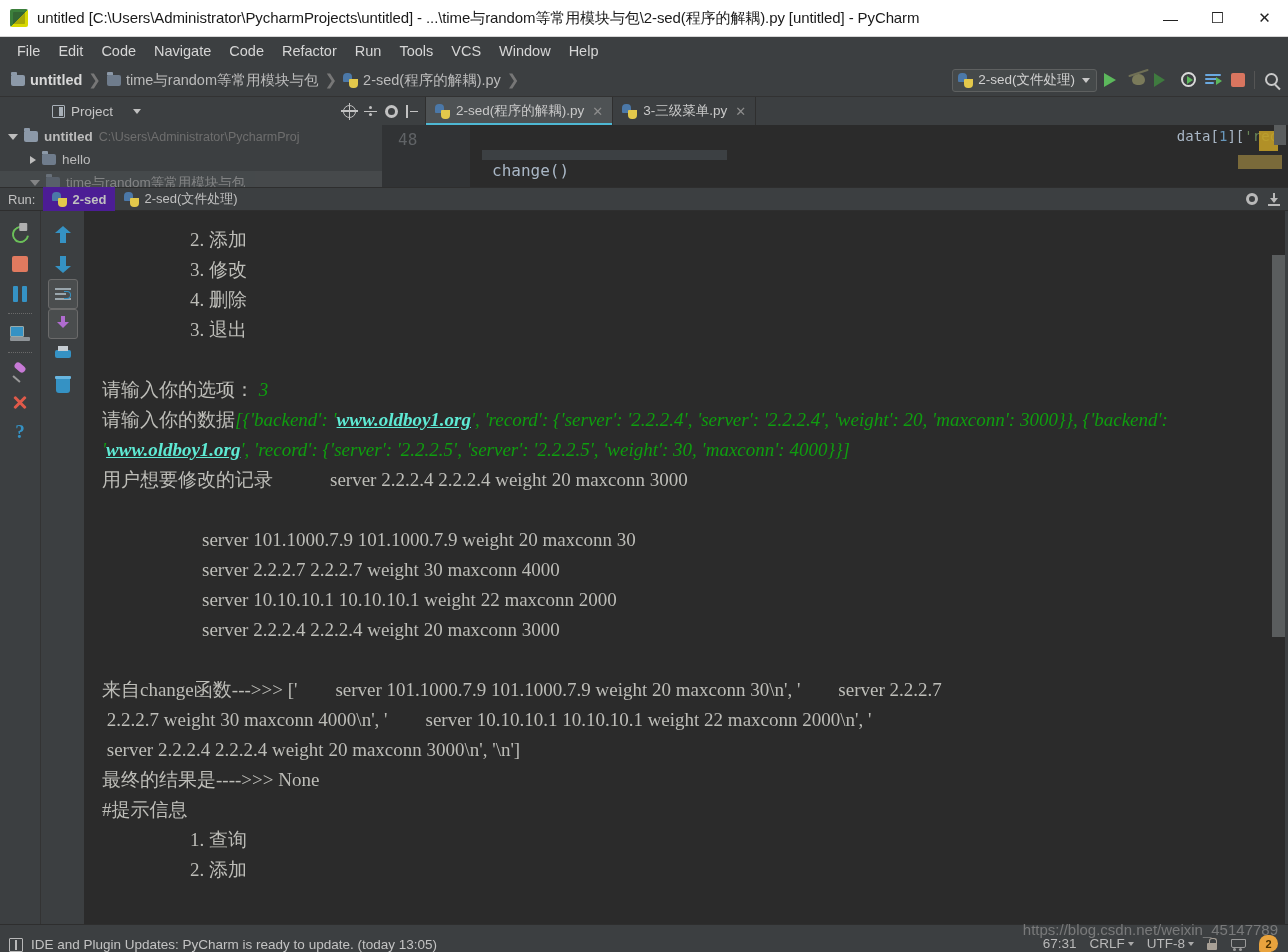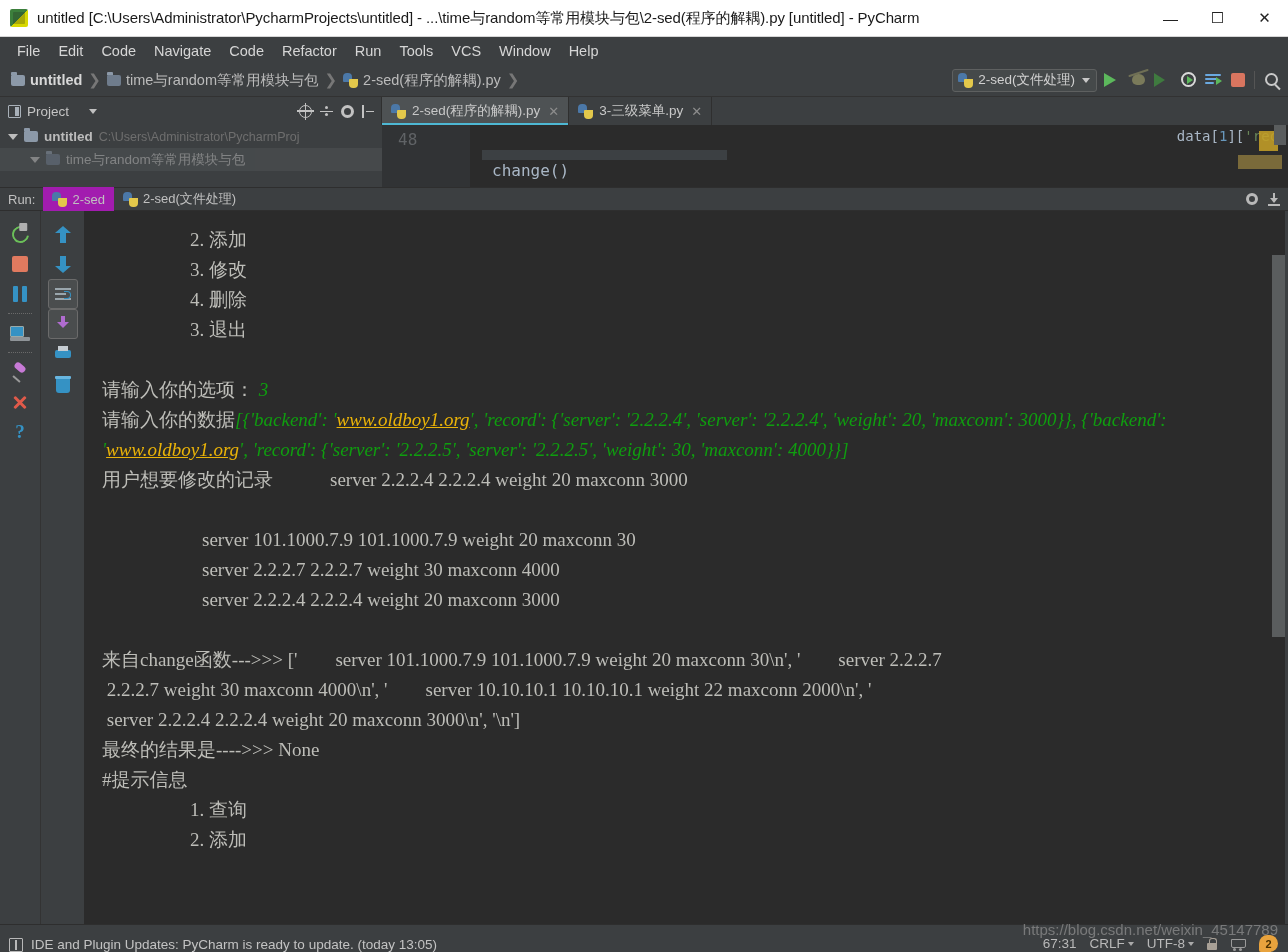--- a/index.html
+++ b/index.html
@@ -57,21 +57,21 @@
   .lines i:nth-child(3){top:9px;width:9px;}
   .lines:after{content:"";position:absolute;right:-1px;top:4px;width:0;height:0;border-left:6px solid #5cb85c;border-top:4px solid transparent;border-bottom:4px solid transparent;}
   .stopsq{ width:14px;height:14px;background:#d9755f;border-radius:2px;margin:2px auto;}
   .vsep{ width:1px;height:18px;background:#555; }
   .search-ico{ width:13px;height:13px;border:2px solid #c9c9c9;border-radius:50%;position:relative;margin:2px auto;}
   .search-ico:after{content:"";position:absolute;right:-5px;bottom:-4px;width:7px;height:2px;background:#c9c9c9;transform:rotate(45deg);}
 
   
   .mid{ display:flex; flex:0 0 28px; height:28px; background:#3c3f41; }
   .proj-tb{ width:382px; display:flex; align-items:center; gap:8px; background:#3c3f41;
-            border-right:1px solid #2f2f2f; }
+            border-right:1px solid #2f2f2f;margin-left:44px; }
   .proj-label{ display:flex; align-items:center; gap:6px; padding-left:8px; font-size:13.5px; color:#c5c5c5;}
   .proj-ico{ width:13px;height:13px;border:1.5px solid #a8b0b8; border-radius:1px; position:relative;}
   .proj-ico:after{content:"";position:absolute;right:1px;top:1px;bottom:1px;width:4px;background:#a8b0b8;}
   .proj-caret{ margin-left:14px; width:0;height:0;border-left:4px solid transparent;border-right:4px solid transparent;border-top:5px solid #c0c0c0;}
   .proj-tools{ margin-left:auto; display:flex; align-items:center; gap:8px; padding-right:7px;}
   .tgt-ico{ width:13px;height:13px;border:1.5px solid #c2c2c2;border-radius:50%;position:relative;}
   .tgt-ico:before{content:"";position:absolute;left:-3px;top:4.5px;width:17px;height:1.5px;background:#c2c2c2;}
   .tgt-ico:after{content:"";position:absolute;top:-3px;left:4.5px;height:17px;width:1.5px;background:#c2c2c2;}
   .coll-ico{ width:13px;height:13px;position:relative;}
   .coll-ico:before{content:"";position:absolute;top:6px;left:0;width:13px;height:1.5px;background:#c2c2c2;}
@@ -103,21 +103,21 @@
   .hl-box{ position:absolute; right:10px; top:6px; width:19px; height:20px; background:#c9a227; opacity:.85;}
   .hl-box2{ position:absolute; right:6px; top:30px; width:44px; height:14px; background:#7a6a3a;}
   .fold-bar{ position:absolute; left:100px; top:25px; width:245px; height:10px; background:#3c4043; }
   .changefn{ position:absolute; left:110px; top:36px; font-size:16px; color:#a9b7c6; font-family:"DejaVu Sans Mono", monospace;}
 
   
   .runhdr{ flex:0 0 24px; height:24px; background:#3c3f41; display:flex; align-items:center;
            font-size:13px; color:#c0c0c0; border-top:1px solid #2e2e2e; border-bottom:1px solid #2e2e2e;}
   .runhdr .lbl{ padding:0 8px; }
   .run-tab{ display:flex; align-items:center; gap:5px; padding:0 9px; height:24px; white-space:nowrap;}
-  .run-tab.active{ background:#a21caf; }
+  .run-tab.active{ background:#4c1d95;font-weight:bold; }
   .run-hdr-right{ margin-left:auto; display:flex; align-items:center; gap:10px; padding-right:8px; }
   .gear2{ width:12px;height:12px;border-radius:50%;border:3px solid #b9b9b9; position:relative;}
   .dl-ico{ width:12px;height:13px;position:relative;}
   .dl-ico:before{content:"";position:absolute;left:5px;top:0;width:1.5px;height:7px;background:#b9b9b9;}
   .dl-ico:after{content:"";position:absolute;left:2px;top:5px;width:0;height:0;border-left:4px solid transparent;border-right:4px solid transparent;border-top:5px solid #b9b9b9;}
   .dl-base{ position:absolute; left:0; bottom:0; width:12px; height:1.5px; background:#b9b9b9;}
 
   
   .runbody{ flex:1 1 auto; display:flex; background:#2b2b2b; position:relative; overflow:hidden;}
   .rt-col{ width:40px; background:#3c3f41; display:flex; flex-direction:column; align-items:center;
@@ -166,21 +166,21 @@
   .trash:after{content:"";position:absolute;left:0;top:0;width:16px;height:3px;background:#68b6e0;border-radius:1px;}
 
   
   .console{ flex:1 1 auto; background:#2b2b2b; position:relative; overflow:hidden;
             font-family:"Liberation Serif", serif; font-size:19px; color:#bdbdb8;
             padding:14px 18px 12px 18px; line-height:30px; }
   .cl{ white-space:pre-wrap; }
   .cl.idt{ padding-left:88px; }
   .cl.idt2{ padding-left:100px; }
   .grn{ color:#0f9d0f; font-style:italic; font-family:"Liberation Serif", serif;}
-  .lnk{ color:#eab308; text-decoration:underline; font-style:italic;}
+  .lnk{ color:#5eead4; text-decoration:underline; font-style:italic;font-weight:bold;}
   .blank{ height:30px; }
 
   .vscroll{ position:absolute; right:3px; top:2px; width:13px; bottom:2px; }
   .vthumb{ position:absolute; left:0; width:13px; top:42px; height:382px; background:#5a5d5e; border-radius:0;}
   .rt-edge{ position:absolute; right:0; top:0; bottom:0; width:3px; background:#3c3f41;}
 
   
   .ed-scroll{ position:absolute; right:2px; top:0; width:12px; height:20px; background:#5a5d5e;}
 
   
@@ -313,20 +313,25 @@
   </div>
 
   <div class="editor">
     <div class="ed-left">
       <div class="tree-row">
         <span class="arrow down"></span>
         <span class="folder-ico"></span>
         <b>untitled</b>
         <span class="tree-path">C:\Users\Administrator\PycharmProj</span>
       </div>
+      <div class="tree-row" style="padding-left:30px;">
+        <span class="arrow"></span>
+        <span class="folder-ico dk"></span>
+        <span>hello</span>
+      </div>
       <div class="tree-row sel" style="padding-left:30px;opacity:.55;">
         <span class="arrow down"></span>
         <span class="folder-ico dk"></span>
         <span>time与random等常用模块与包</span>
       </div>
     </div>
     <div class="ed-right">
       <div class="gutter"></div>
       <div class="lineno">48</div>
       <div class="fold-bar"></div>
@@ -420,20 +425,21 @@
 
       <div class="cl"><span>请输入你的选项：</span> <span class="grn">3</span></div>
 
       <div class="cl"><span>请输入你的数据</span><span class="grn">[{'backend': '</span><span class="lnk">www.oldboy1.org</span><span class="grn">', 'record': {'server': '2.2.2.4', 'server': '2.2.2.4', 'weight': 20,</span><span class="grn"> 'maxconn': 3000}}, {'backend': '</span><span class="lnk">www.oldboy1.org</span><span class="grn">', 'record': {'server': '2.2.2.5', 'server': '2.2.2.5', 'weight':</span><span class="grn"> 30, 'maxconn': 4000}}]</span></div>
 
       <div class="cl">用户想要修改的记录		server 2.2.2.4 2.2.2.4 weight 20 maxconn 3000</div>
       <div class="blank"></div>
 
       <div class="cl idt2">server 101.1000.7.9 101.1000.7.9 weight 20 maxconn 30</div>
       <div class="cl idt2">server 2.2.2.7 2.2.2.7 weight 30 maxconn 4000</div>
+      <div class="cl idt2">server 10.10.10.1 10.10.10.1 weight 22 maxconn 2000</div>
       <div class="cl idt2">server 2.2.2.4 2.2.2.4 weight 20 maxconn 3000</div>
       <div class="blank"></div>
 
       <div class="cl">来自change函数---&gt;&gt;&gt; ['        server 101.1000.7.9 101.1000.7.9 weight 20 maxconn 30\n', '        server 2.2.2.7</div>
       <div class="cl"> 2.2.2.7 weight 30 maxconn 4000\n', '        server 10.10.10.1 10.10.10.1 weight 22 maxconn 2000\n', '</div>
       <div class="cl"> server 2.2.2.4 2.2.2.4 weight 20 maxconn 3000\n', '\n']</div>
       <div class="cl">最终的结果是----&gt;&gt;&gt; None</div>
       <div class="cl">#提示信息</div>
       <div class="cl idt">1. 查询</div>
       <div class="cl idt">2. 添加</div>

